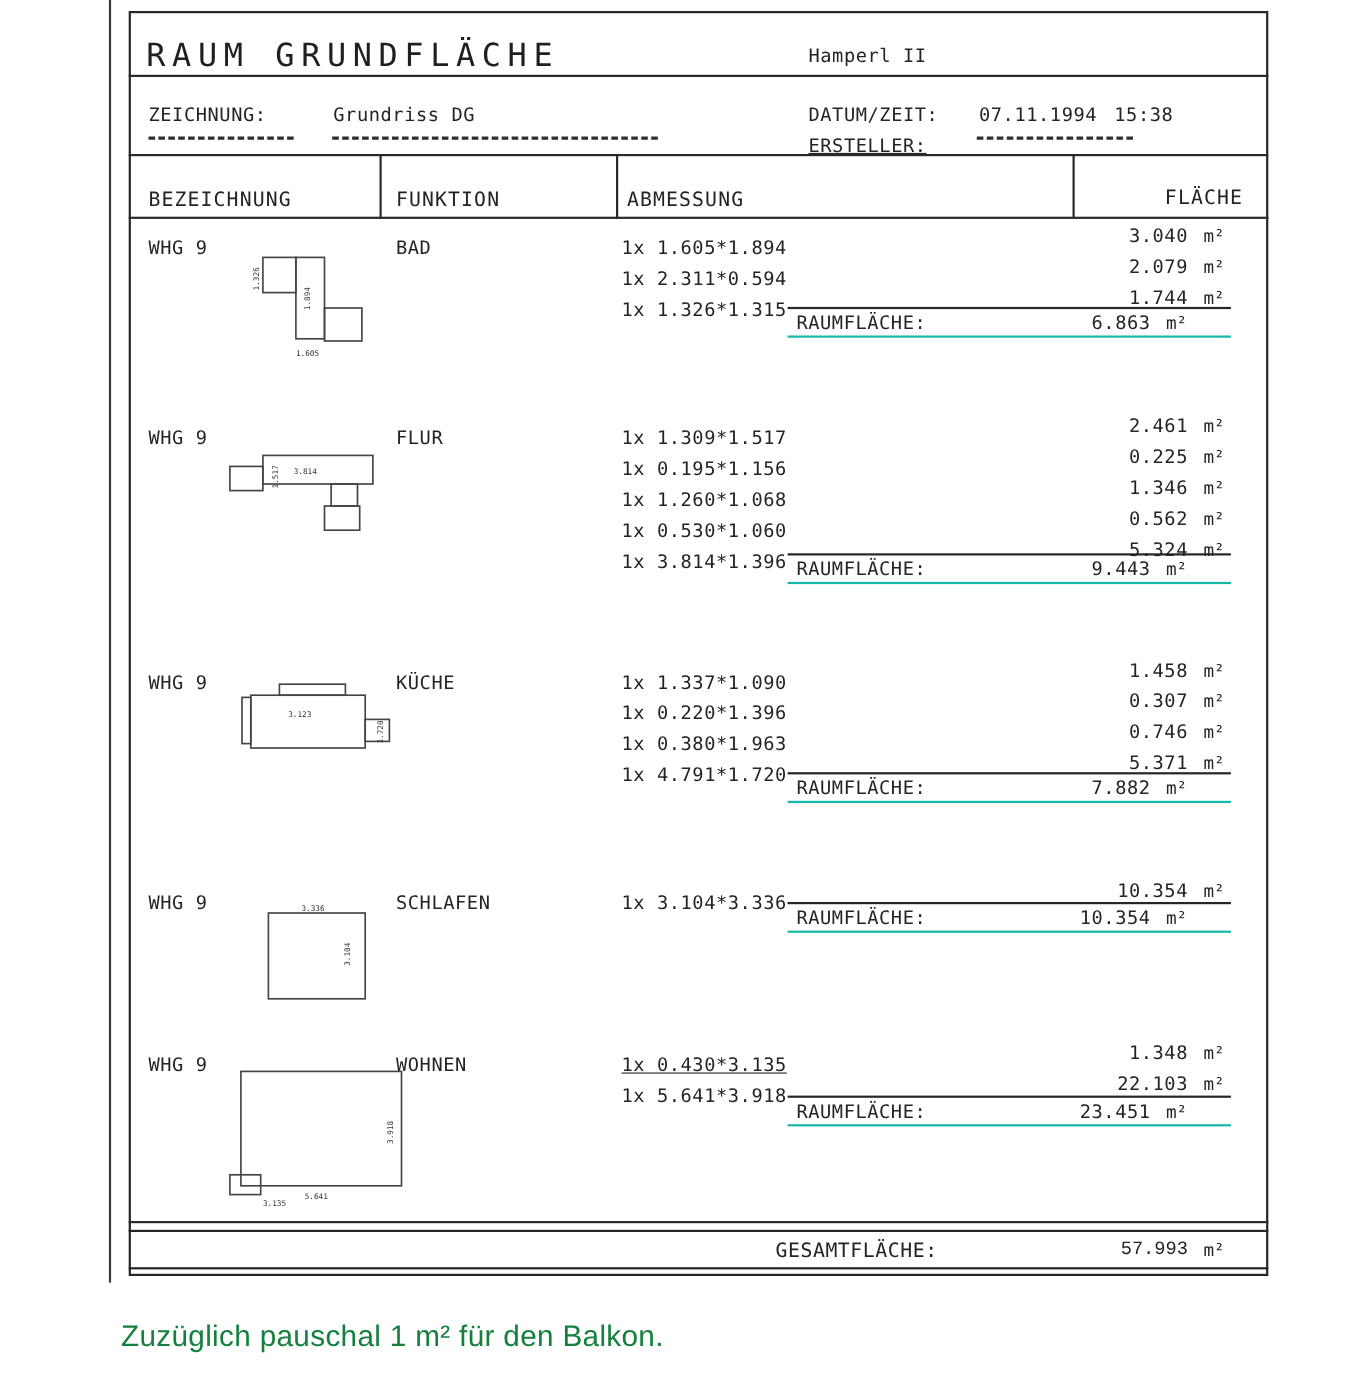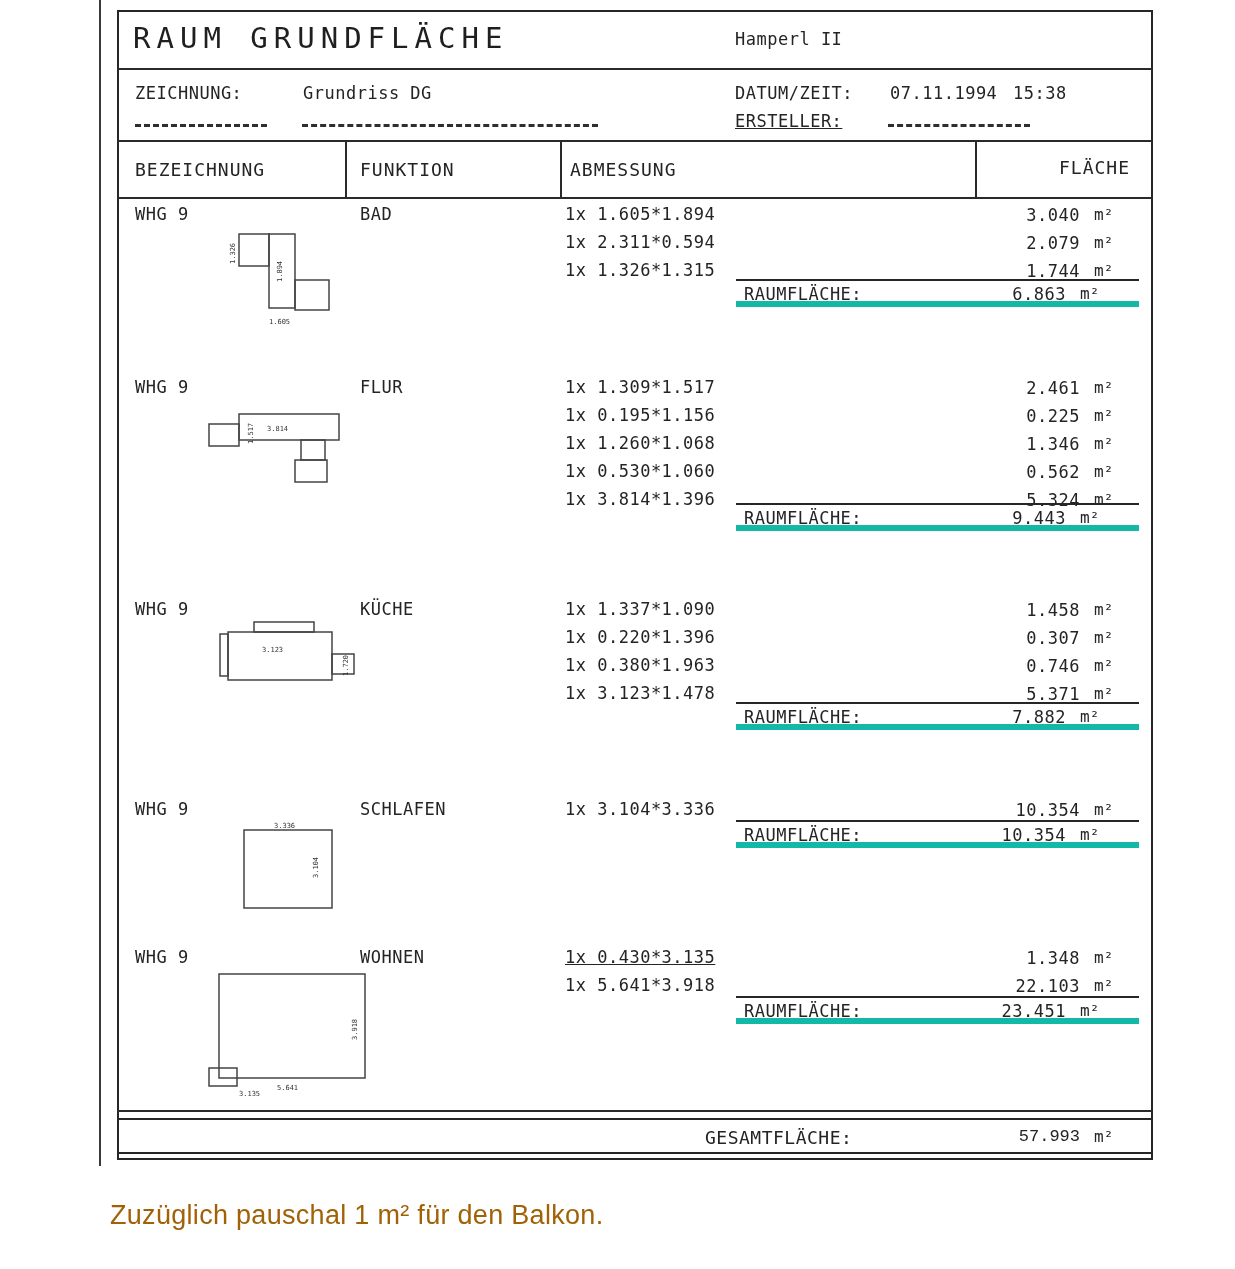--- a/index.html
+++ b/index.html
@@ -1,50 +1,50 @@
 <!DOCTYPE html>
 <html><head>
 <meta charset="utf-8">
 <style>
   html,body{margin:0;padding:0;}
   body{
     width:1235px;height:1269px;position:relative;background:#ffffff;
     font-family:"DejaVu Sans Mono", monospace;color:#242424;
     overflow:hidden;
   }
-  .abs{position:absolute;line-height:1.15;}
+  .abs{position:absolute;line-height:1.15;margin-top:12px;}
   .t17{font-size:17px;letter-spacing:0.5px;white-space:pre;}
   .t18{font-size:18px;letter-spacing:1px;white-space:pre;}
   .title{font-size:29px;letter-spacing:6px;white-space:pre;color:#1f1f1f;}
   .hline{position:absolute;height:2px;background:#2a2a2a;}
   .vline{position:absolute;width:2px;background:#2a2a2a;}
   .frame{position:absolute;left:117px;top:10px;width:1036px;height:1150px;
          border:2px solid #262626;box-sizing:border-box;}
   .edge{position:absolute;left:99px;top:0;width:2px;height:1166px;background:#3a3a3a;}
   .dash{position:absolute;height:0;border-bottom:3px dashed #2e2e2e;}
   .vrow{position:absolute;left:940px;width:200px;display:flex;}
   .vrow .num{width:140px;text-align:right;font-size:17px;letter-spacing:0.5px;}
   .vrow .unit{margin-left:14px;font-size:16px;}
-  .rf-box{position:absolute;left:736px;width:403px;height:28px;
-          border-top:2px solid #262626;border-bottom:6px solid #14b8a6;box-sizing:border-box;}
+  .rf-box{position:absolute;left:716px;width:403px;height:28px;
+          border-top:2px solid #262626;border-bottom:2px solid #14b8a6;box-sizing:border-box;}
   .rf-box .rf-label{position:absolute;left:8px;top:3px;font-size:17px;letter-spacing:0.5px;white-space:pre;}
   .rf-box .rf-vrow{position:absolute;left:190px;top:3px;width:200px;display:flex;}
   .rf-box .num{width:140px;text-align:right;font-size:17px;letter-spacing:0.5px;}
   .rf-box .unit{margin-left:14px;font-size:16px;}
   .gesamt{position:absolute;left:117px;top:1118px;width:1036px;height:36px;
           border-top:2px solid #262626;border-bottom:2px solid #262626;box-sizing:border-box;}
   .gesamt .g-label{position:absolute;left:588px;top:7px;font-size:18px;letter-spacing:0.5px;white-space:pre;}
   .gesamt .g-vrow{position:absolute;left:823px;top:7px;width:200px;display:flex;}
   .gesamt .num{width:140px;text-align:right;font-size:17px;font-family:Liberation Mono, monospace;}
   .gesamt .unit{margin-left:14px;font-size:16px;}
   .sketch{position:absolute;}
   .sketch svg{display:block;}
   .sketch text{font-family:"DejaVu Sans Mono",monospace;font-size:7px;fill:#333;}
   .footnote{position:absolute;left:110px;top:1200px;font-size:27px;
-            font-family:"Liberation Sans", sans-serif;color:#a16207;letter-spacing:0.3px;}
+            font-family:"Liberation Sans", sans-serif;color:#15803d;letter-spacing:0.3px;}
 </style>
 </head>
 <body>
 
 <div class="edge"></div>
 
 <div class="frame"></div>
 
 <div class="abs title" style="left:133px;top:22px;">RAUM GRUNDFLÄCHE</div>
 <div class="abs t17" style="left:735px;top:30px;">Hamperl II</div>
@@ -149,21 +149,21 @@
     <text x="62" y="31">3.814</text>
     <text x="48" y="44" transform="rotate(-90 48 44)">1.517</text>
   </svg>
 </div>
 
 <div class="abs t17" style="left:135px;top:600px;">WHG 9</div>
 <div class="abs t17" style="left:360px;top:600px;">KÜCHE</div>
 <div class="abs t17" style="left:565px;top:600px;">1x 1.337*1.090</div>
 <div class="abs t17" style="left:565px;top:628px;">1x 0.220*1.396</div>
 <div class="abs t17" style="left:565px;top:656px;">1x 0.380*1.963</div>
-<div class="abs t17" style="left:565px;top:684px;">1x 3.123*1.478</div>
+<div class="abs t17" style="left:565px;top:684px;">1x 4.791*1.720</div>
 <div class="vrow" style="top:600px;">
     <span class="num">1.458</span>
     <span class="unit">m²</span>
   </div>
 <div class="vrow" style="top:628px;">
     <span class="num">0.307</span>
     <span class="unit">m²</span>
   </div>
 <div class="vrow" style="top:656px;">
     <span class="num">0.746</span>

